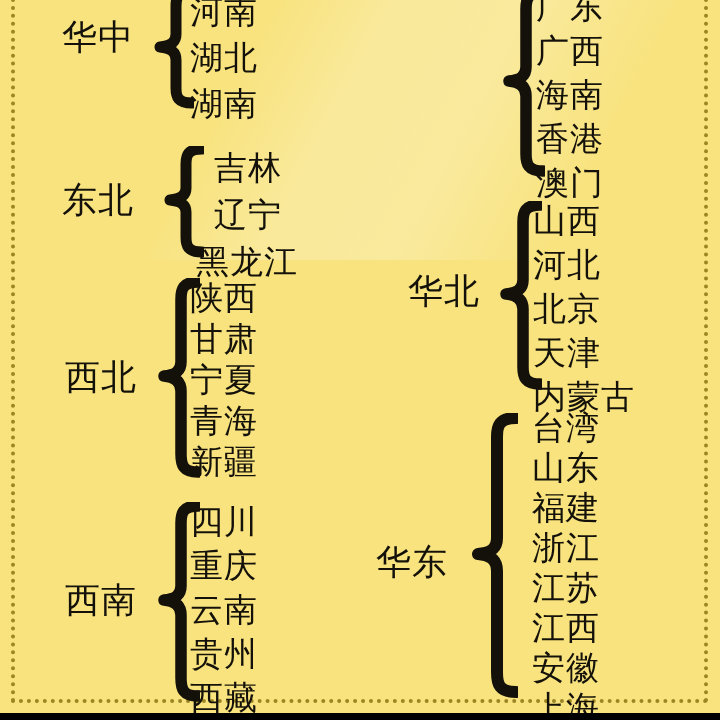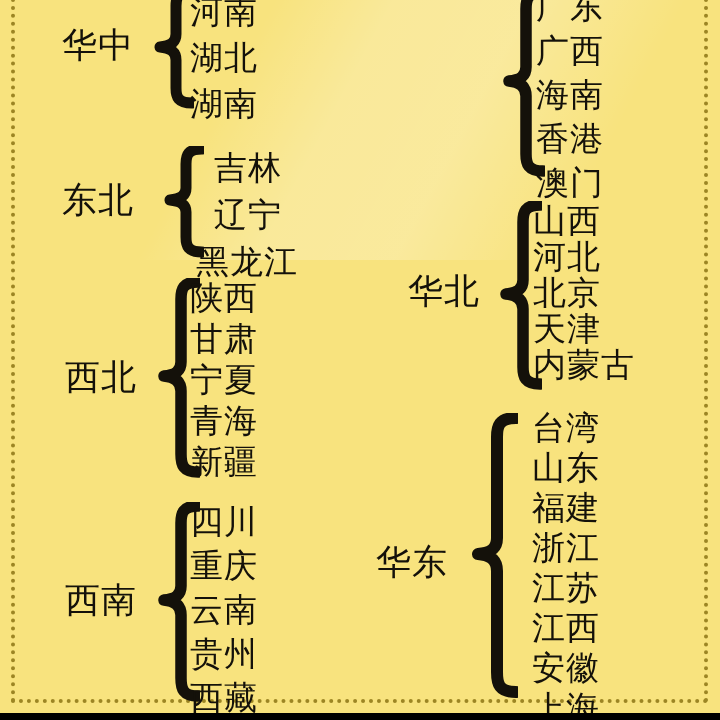--- a/index.html
+++ b/index.html
@@ -80,21 +80,21 @@
 </style>
 </head>
 <body>
 
 <div id="page">
 
   <div id="sheen"></div>
   <div id="frame"></div>
 
   <div class="group" style="left:0; top:0; width:360px; height:120px;">
-    <div class="group-label" style="left:62px; top:28px;font-family:Liberation Serif, serif;">华中</div>
+    <div class="group-label" style="left:62px; top:20px;font-family:Liberation Serif, serif;">华中</div>
     <div class="brace" style="left:148px; top:-12px; width:46px; height:122px;">
       <svg width="46" height="122" viewBox="0 0 46 122">
         <path d="M44 3 C30 3 28 9 28 18 L28 46 C28 55 22 58 12 59 C22 60 28 63 28 72 L28 100 C28 109 30 115 44 115" fill="none" stroke="#14110a" stroke-width="11" stroke-linecap="round" stroke-linejoin="round"></path>
       </svg>
     </div>
     <div class="items" style="left:190px; top:-5px; gap:13px;">
       <div class="item">河南</div>
       <div class="item">湖北</div>
       <div class="item">湖南</div>
     </div>
@@ -161,21 +161,21 @@
     </div>
   </div>
 
   <div class="group" style="left:360px; top:197px; width:360px; height:200px;">
     <div class="group-label" style="left:48px; top:77px;">华北</div>
     <div class="brace" style="left:134px; top:4px; width:48px; height:190px;">
       <svg width="48" height="190" viewBox="0 0 48 190">
         <path d="M46 4 C31 4 29 11 29 21 L29 79 C29 89 22 92 12 93 C22 94 29 98 29 108 L29 166 C29 176 31 183 46 183" fill="none" stroke="#14110a" stroke-width="11.5" stroke-linecap="round" stroke-linejoin="round"></path>
       </svg>
     </div>
-    <div class="items" style="left:173px; top:7px; gap:3px;">
+    <div class="items" style="left:173px; top:7px; gap:11px;">
       <div class="item">山西</div>
       <div class="item">河北</div>
       <div class="item">北京</div>
       <div class="item">天津</div>
       <div class="item">内蒙古</div>
     </div>
   </div>
 
   <div class="group" style="left:360px; top:405px; width:360px; height:305px;">
     <div class="group-label" style="left:16px; top:140px;">华东</div>

